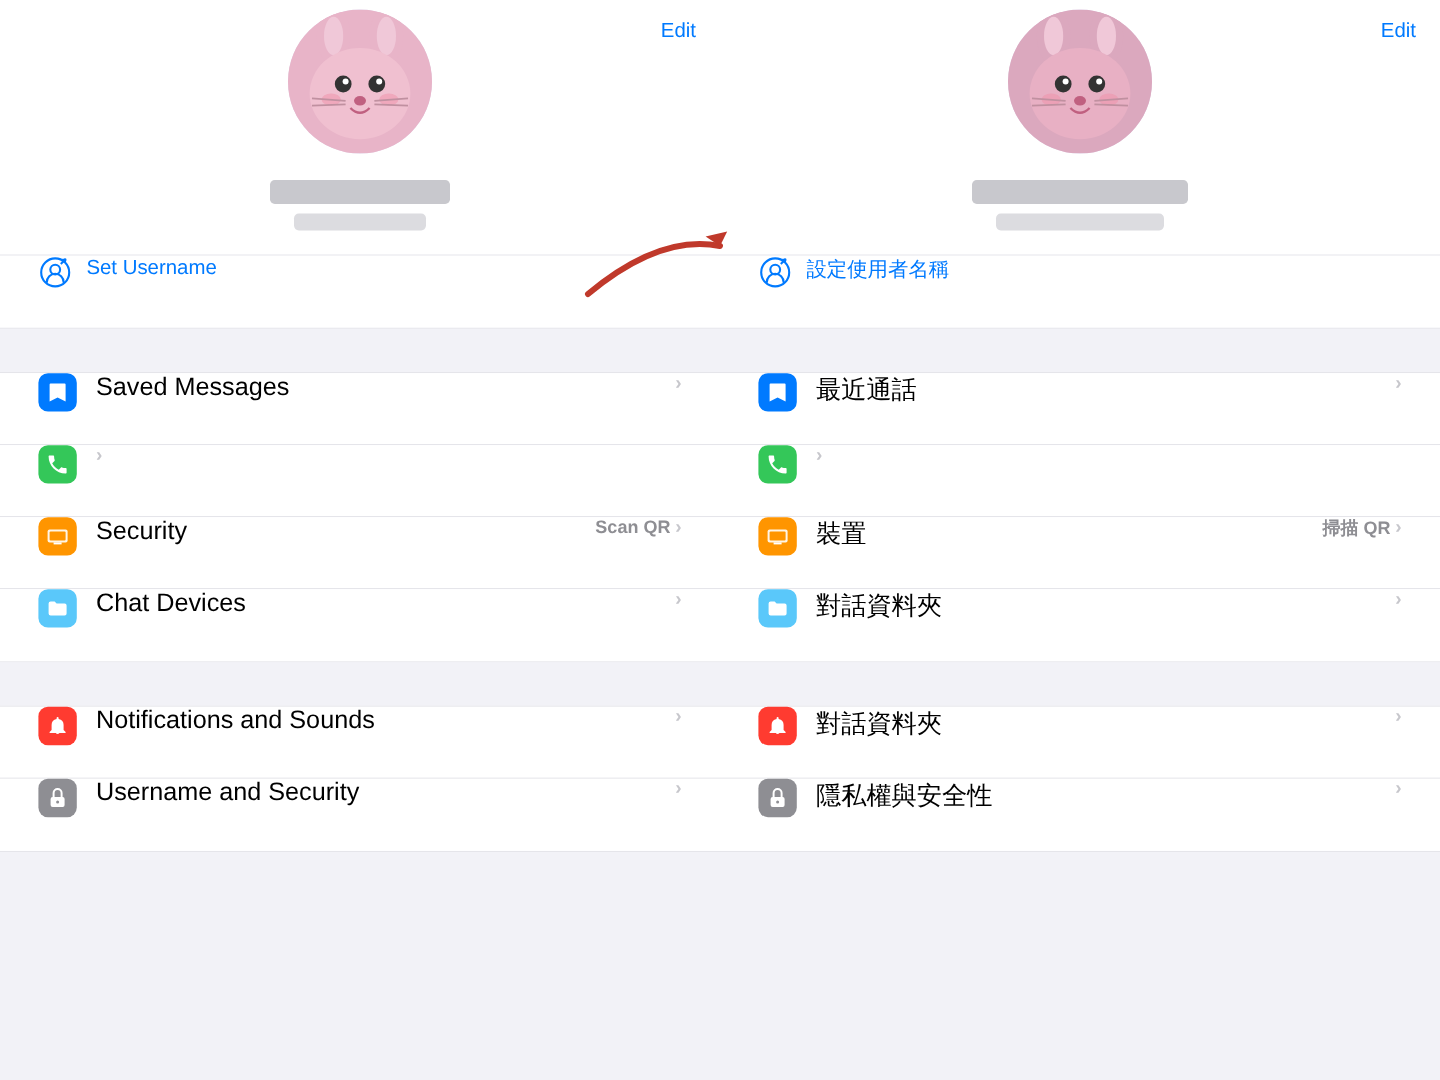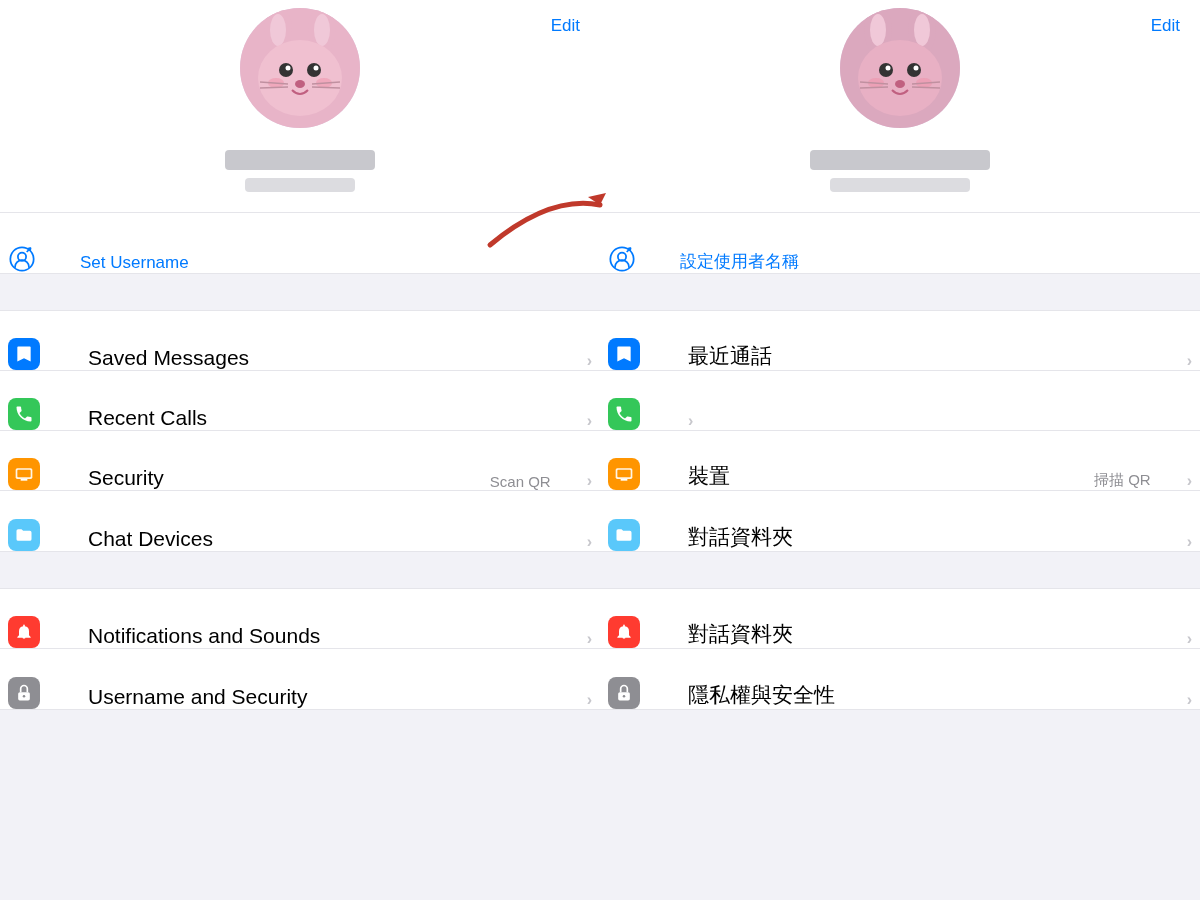--- a/index.html
+++ b/index.html
@@ -49,27 +49,26 @@
       flex-shrink: 0;
     }
 
     .username-label {
       color: #007aff;
       font-size: 17px;
     }
 
     .settings-row {
       display: flex;
-      align-items: flex-end;
-      padding: 0 8px;
+      align-items: flex-start;
+      padding: 0 32px;
       height: 60px;
       border-bottom: 1px solid #e5e5ea;
       background: #ffffff;
       cursor: pointer;
-      gap: 32px;
     }
 
     .settings-row:last-child {
       border-bottom: none;
     }
 
     .row-icon {
       width: 32px;
       height: 32px;
       border-radius: 8px;
@@ -89,20 +88,21 @@
     .row-label {
       flex: 1;
       font-size: 21px;
       color: #000000;
     }
 
     .row-secondary {
       font-size: 15px;
       color: #8e8e93;
       margin-right: 4px;
+      font-weight: bold;
     }
 
     .row-chevron {
       color: #c7c7cc;
       font-size: 16px;
       font-weight: 600;
     }
 
     .icon-blue { background-color: #007aff; }
     .icon-green { background-color: #34c759; }
@@ -242,21 +242,20 @@
         <span class="row-label">Saved Messages</span>
         <span class="row-chevron">›</span>
       </div>
 
       <div class="settings-row">
         <div class="row-icon icon-green">
           <svg viewBox="0 0 24 24" xmlns="http://www.w3.org/2000/svg">
               <path d="M6.6 10.8c1.4 2.8 3.8 5.1 6.6 6.6l2.2-2.2c.3-.3.7-.4 1-.2 1.1.4 2.3.6 3.6.6.6 0 1 .4 1 1V20c0 .6-.4 1-1 1-9.4 0-17-7.6-17-17 0-.6.4-1 1-1h3.5c.6 0 1 .4 1 1 0 1.3.2 2.5.6 3.6.1.3 0 .7-.2 1L6.6 10.8z" fill="white"></path>
             </svg>
         </div>
-        <span class="row-label">Recent Calls</span>
         <span class="row-chevron">›</span>
       </div>
 
       <div class="settings-row">
         <div class="row-icon icon-orange">
           <svg viewBox="0 0 24 24" xmlns="http://www.w3.org/2000/svg">
               <rect x="2" y="5" width="20" height="13" rx="2" fill="white" opacity="0.9"></rect>
               <rect x="4" y="7" width="16" height="9" rx="1" fill="#ff9500"></rect>
               <rect x="8" y="18" width="8" height="2" fill="white"></rect>
             </svg>

